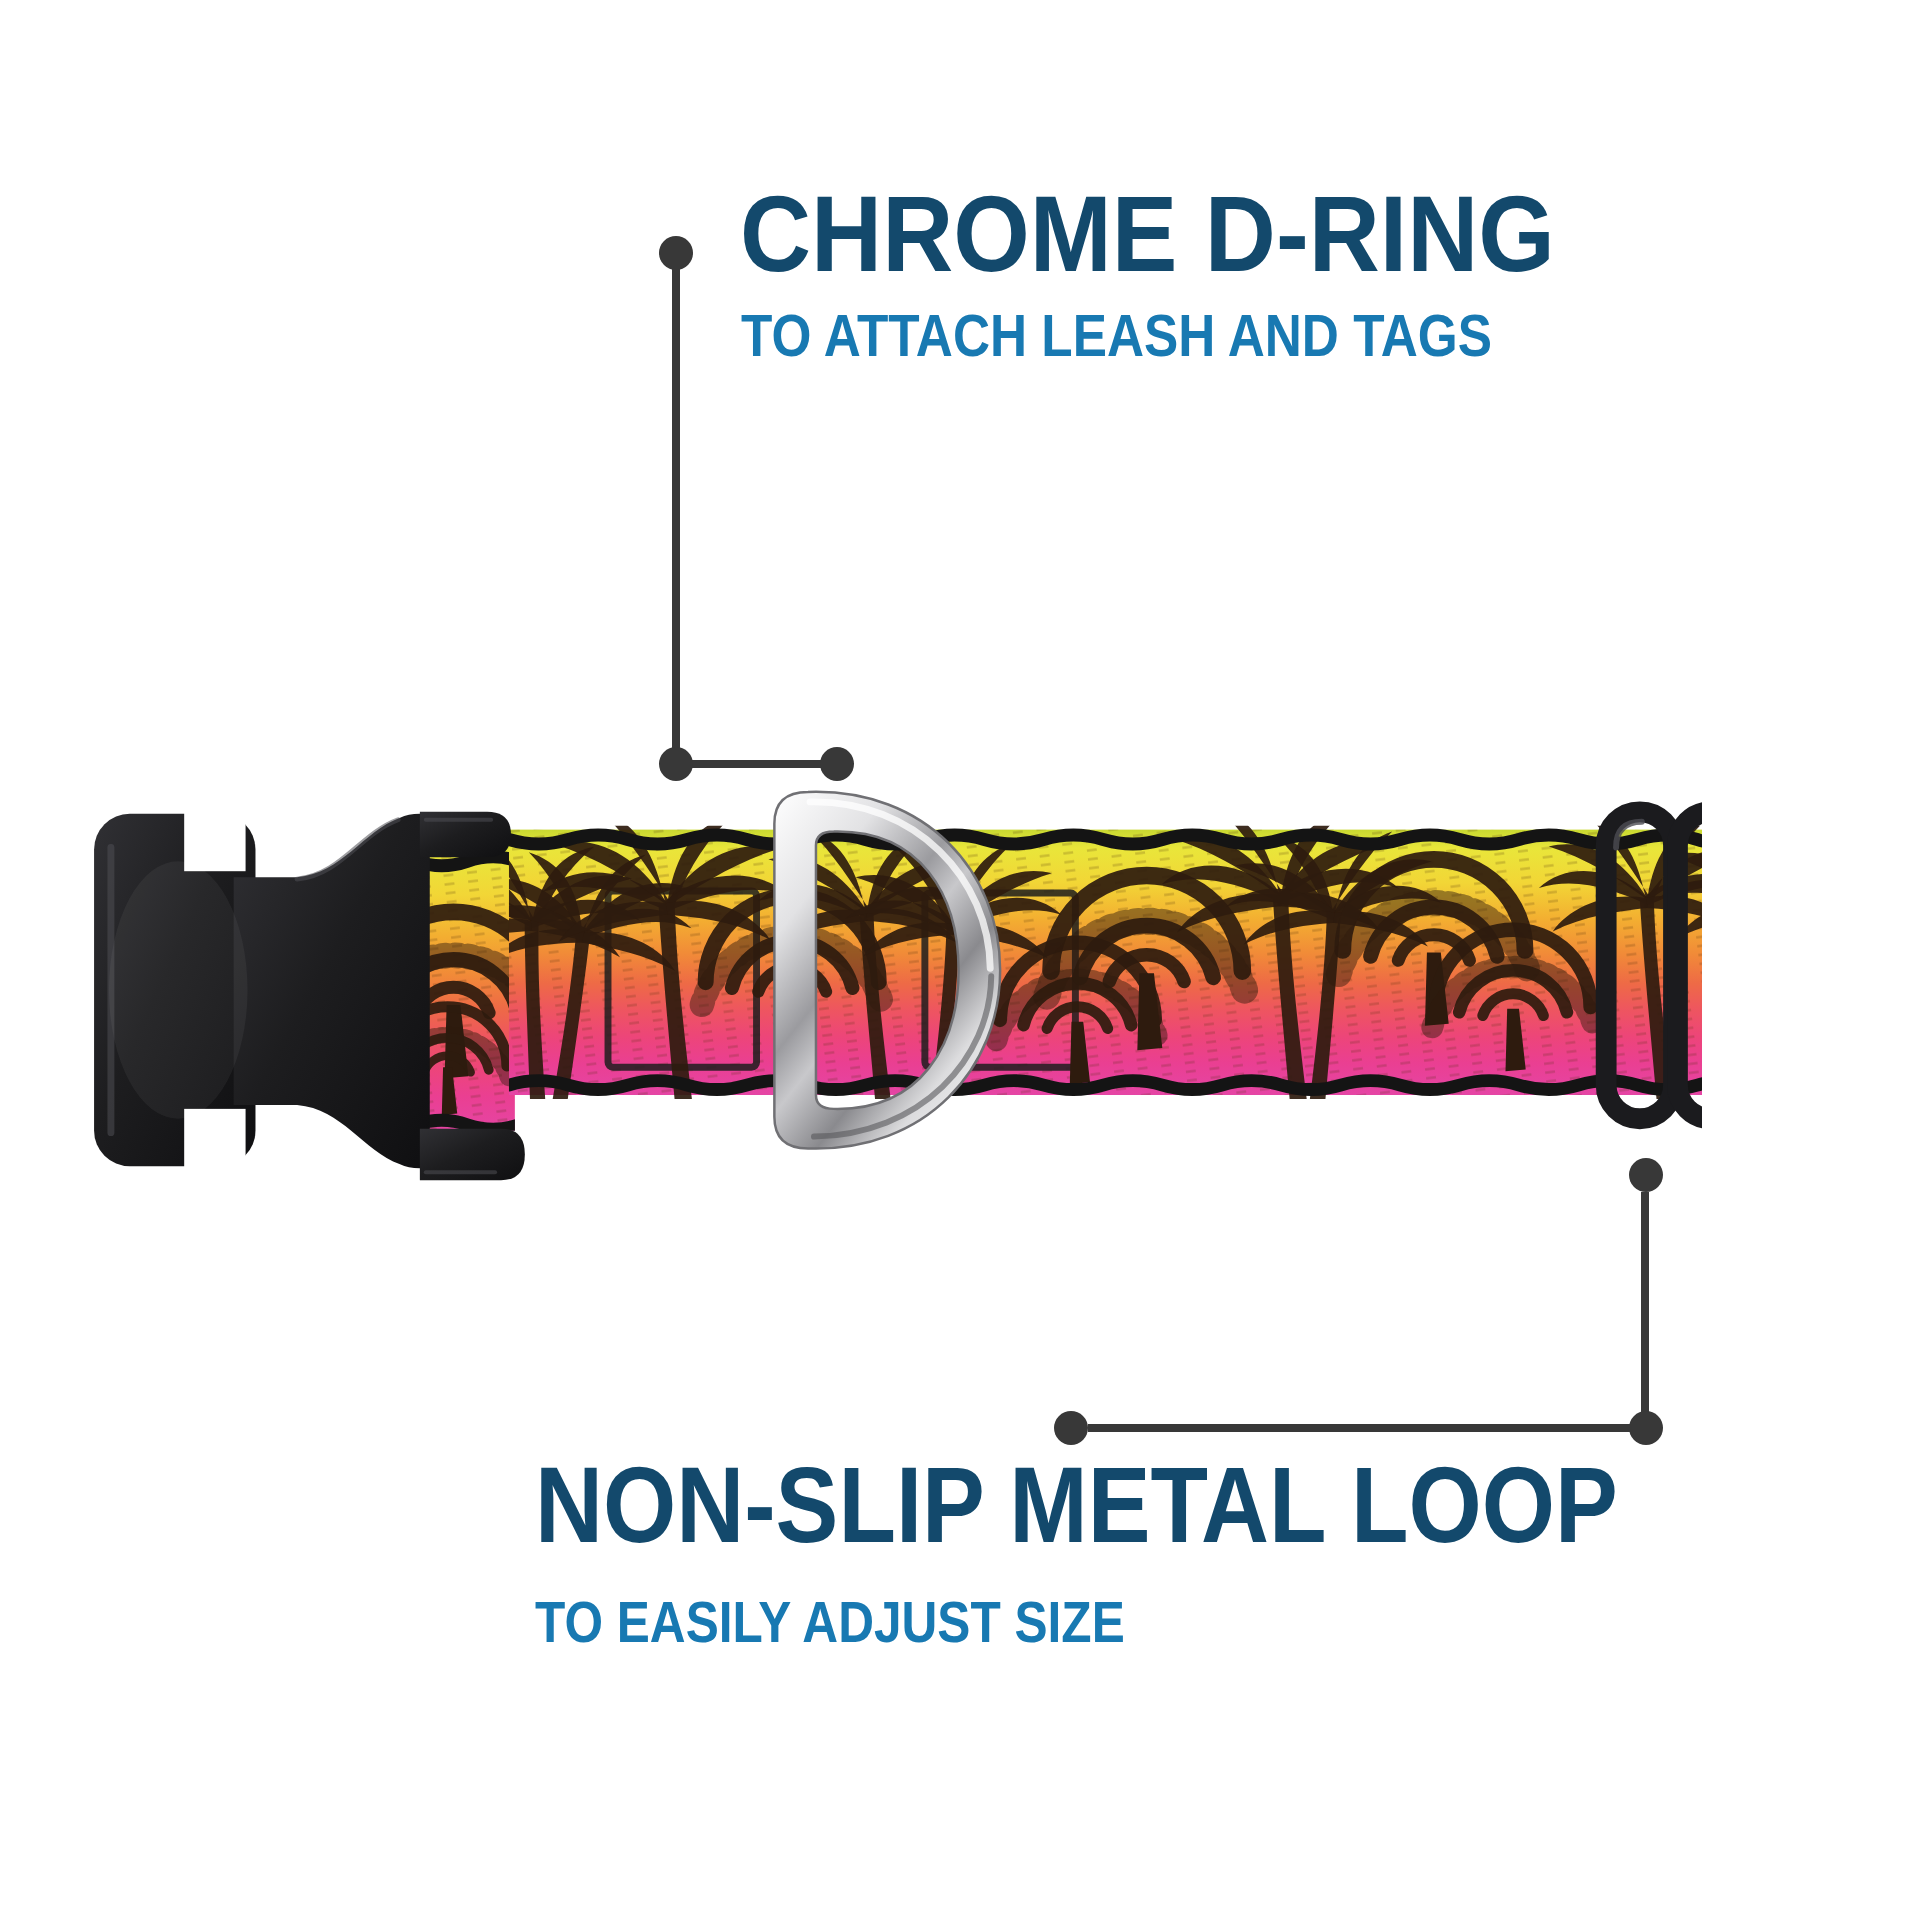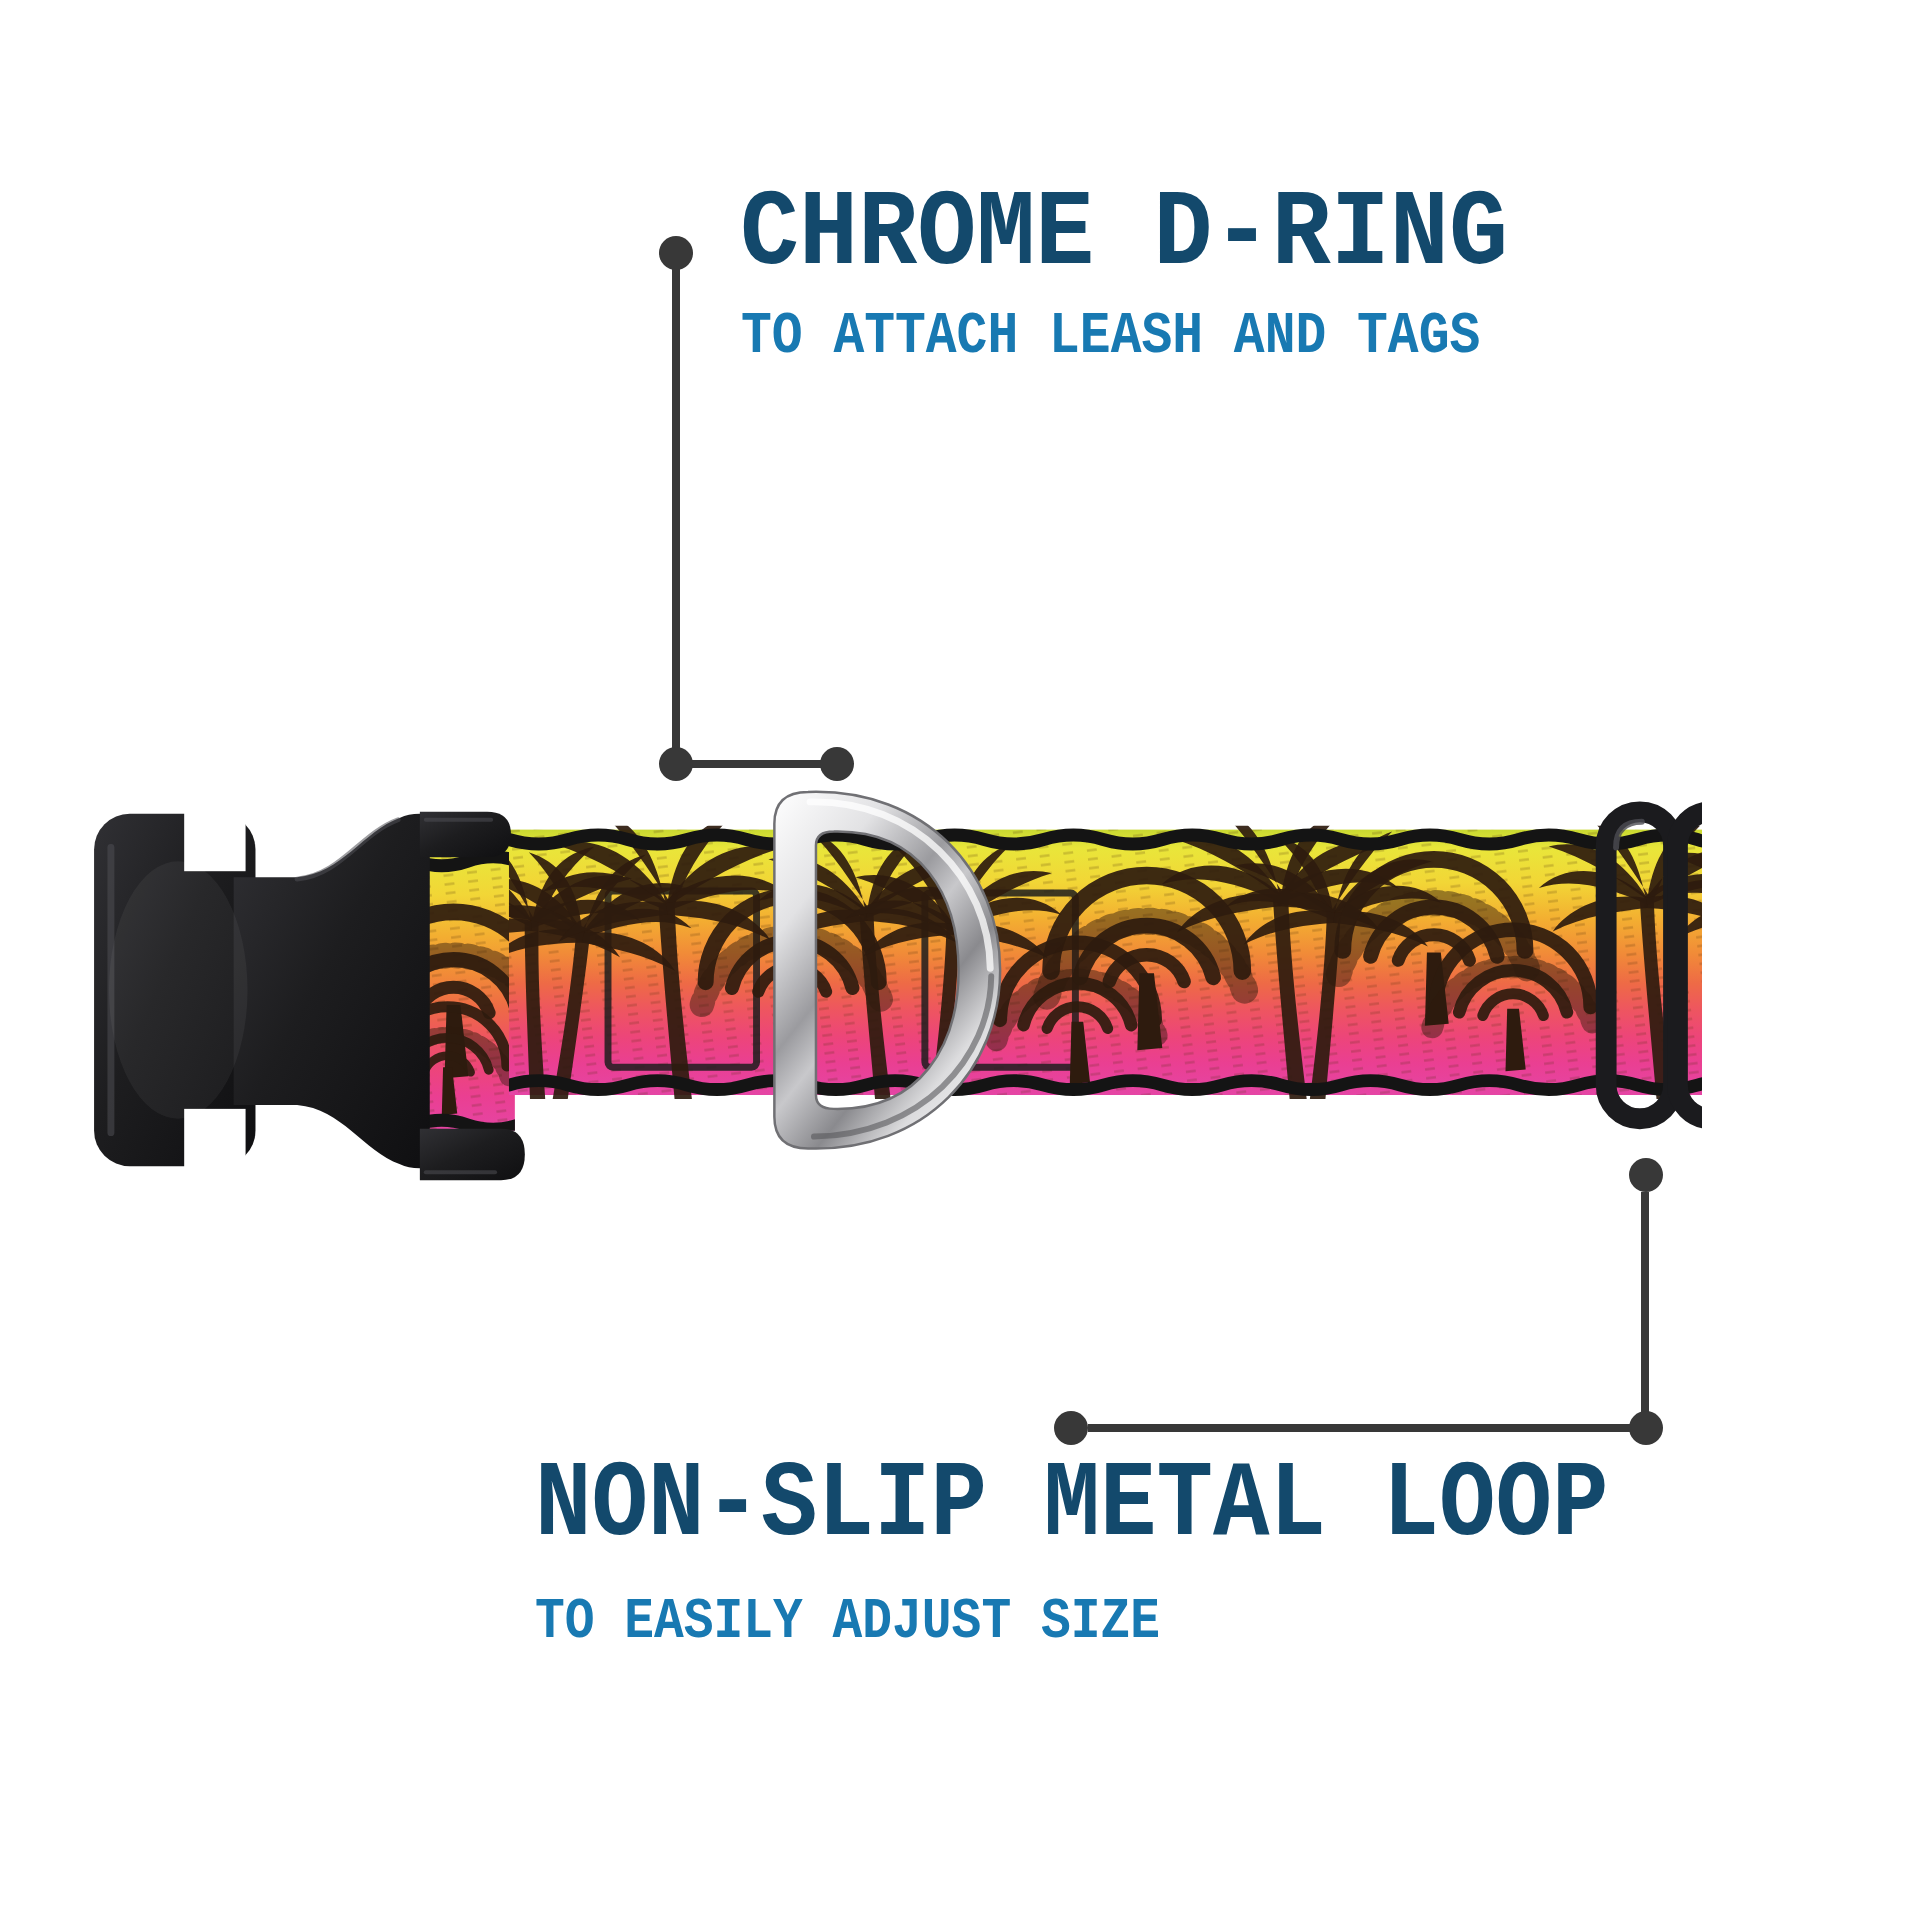--- a/index.html
+++ b/index.html
@@ -1,17 +1,17 @@
 <!DOCTYPE html>
 <html style="--pagebg: #ffffff; --navy: #13496c; --blue: #1879b2; --callout: #383838; --buckle: #1d1d1f; --slider: #1b1b1e; --palm: #2e1b0e; --web0: #c9d931; --web1: #e9e63a; --web2: #f2d636; --web3: #f3ae31; --web4: #f18a38; --web5: #ee6a46; --web6: #ee5560; --web7: #ed4579; --web8: #ea3f92; --web9: #e545a5;"><head>
 <meta charset="utf-8">
 <style>
   html,body{margin:0;padding:0;}
   body{width:1927px;height:1927px;font-family:"Liberation Sans",sans-serif;}
-  .canvas{position:relative;width:1702px;height:1927px;background:var(--pagebg,#ffffff);overflow:hidden;font-family:Liberation Mono, monospace;}
+  .canvas{position:relative;width:1702px;height:1927px;background:var(--pagebg,#ffffff);overflow:hidden;}
   .label{position:absolute;line-height:1;font-weight:700;white-space:nowrap;transform-origin:left top;}
   .t-navy{color:var(--navy,#13496c);font-size:107px;}
   .t-blue{color:var(--blue,#1879b2);}
   .sq92{transform:scaleX(0.92);}
   .sq88{transform:scaleX(0.88);}
   .sq87{transform:scaleX(0.87);}
   .dot{position:absolute;width:34px;height:34px;border-radius:50%;background:var(--callout,#383838);}
   .vline{position:absolute;width:8px;background:var(--callout,#383838);}
   .hline{position:absolute;height:8px;background:var(--callout,#383838);}
   .collar-svg{position:absolute;left:0;top:782px;width:1927px;height:525px;}

